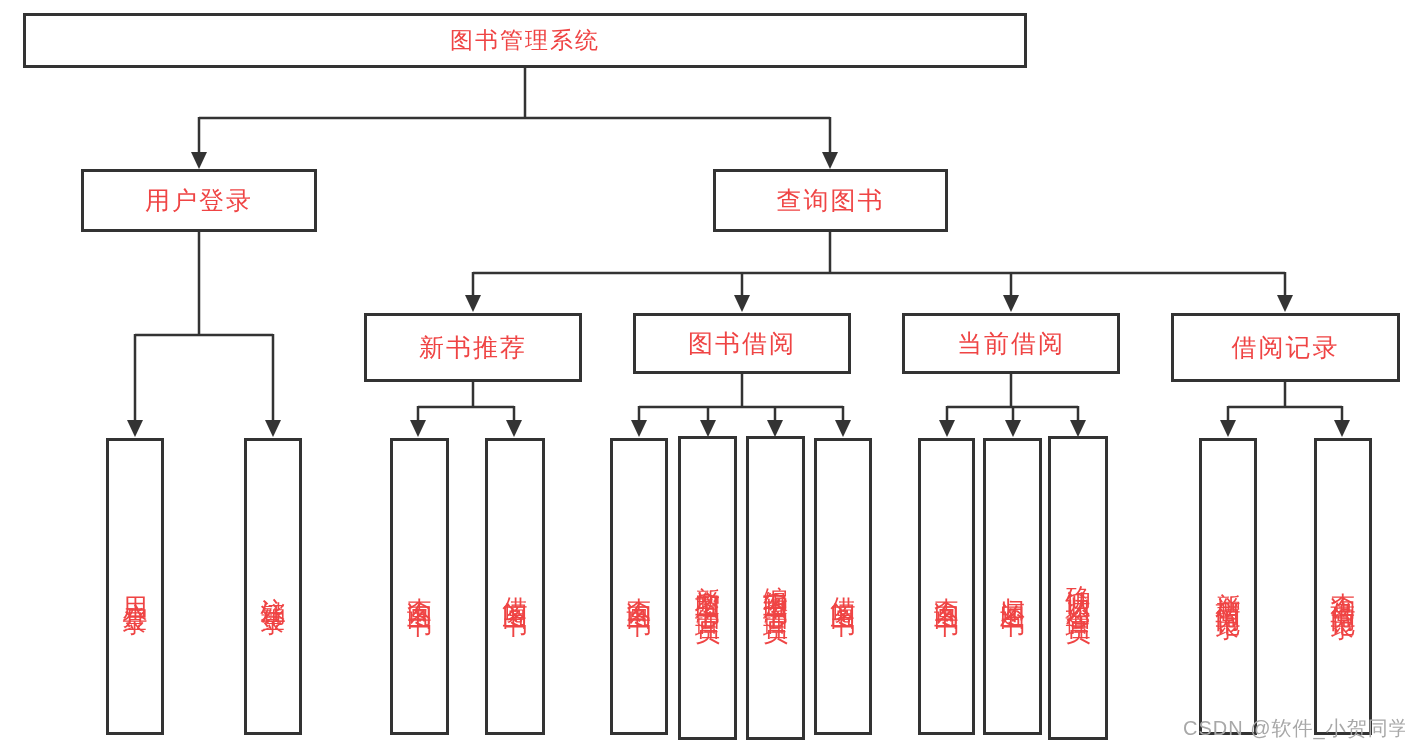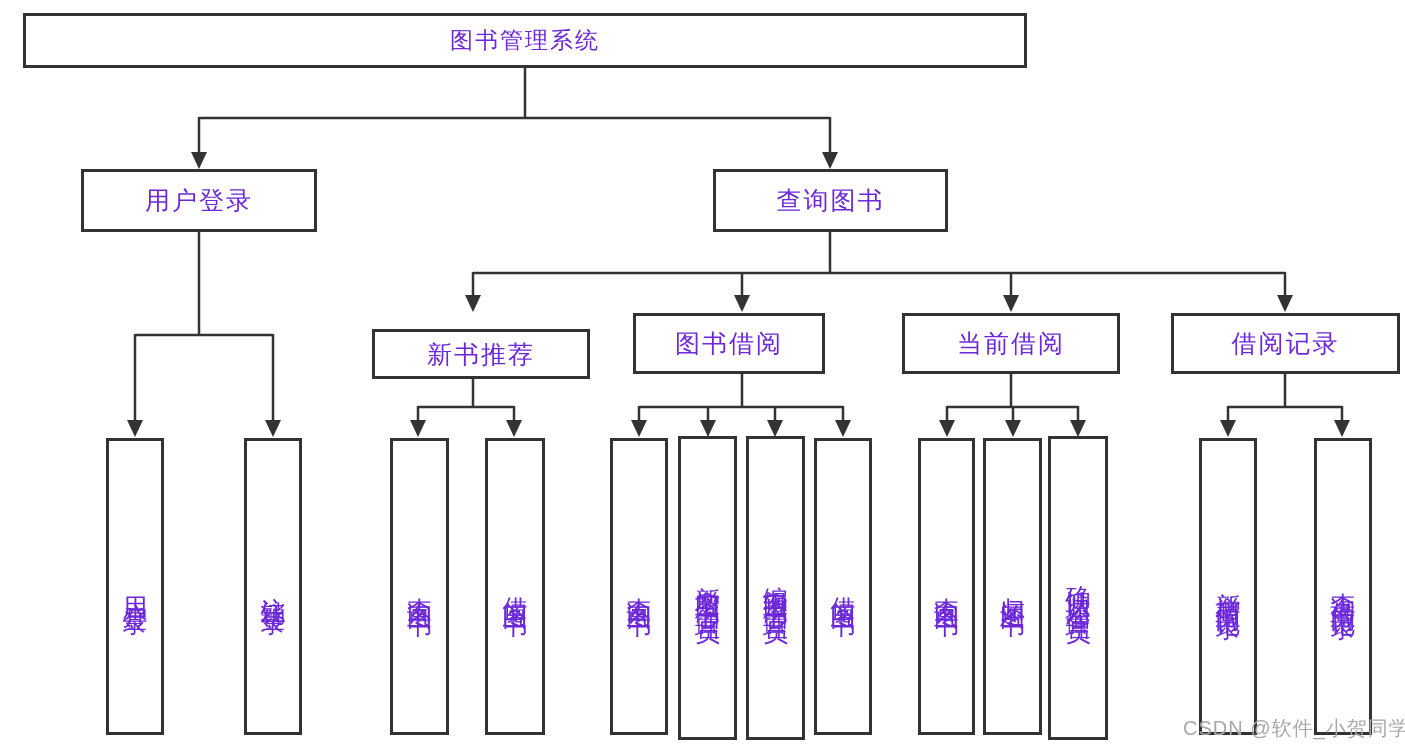--- a/index.html
+++ b/index.html
@@ -21,21 +21,21 @@
     top: 0;
     width: 1405px;
     height: 747px;
     pointer-events: none;
   }
   .box {
     position: absolute;
     box-sizing: border-box;
     background: #ffffff;
     border: 3px solid #333333;
-    color: #6d28d9;
+    color: #ef4444;
     display: flex;
     align-items: center;
     justify-content: center;
     text-align: center;
   }
   .hbox {
     font-size: 25px;
     letter-spacing: 2px;
     white-space: nowrap;
   }
@@ -121,24 +121,24 @@
       <polygon points="1220,420 1236,420 1228,437"></polygon>
       <polygon points="1334,420 1350,420 1342,437"></polygon>
     </g>
   </svg>
 
   <div class="box hbox root" style="left:23px; top:13px; width:1004px; height:55px;">图书管理系统</div>
 
   <div class="box hbox" style="left:81px; top:169px; width:236px; height:63px;">用户登录</div>
   <div class="box hbox" style="left:713px; top:169px; width:235px; height:63px;">查询图书</div>
 
-  <div class="box hbox" style="left:372px; top:313px; width:218px; height:50px;margin-top:16px;">新书推荐</div>
-  <div class="box hbox" style="left:633px; top:313px; width:192px; height:61px;">图书借阅</div>
+  <div class="box hbox" style="left:364px; top:313px; width:218px; height:69px;">新书推荐</div>
+  <div class="box hbox" style="left:633px; top:313px; width:218px; height:61px;">图书借阅</div>
   <div class="box hbox" style="left:902px; top:313px; width:218px; height:61px;font-family:Liberation Serif, serif;">当前借阅</div>
-  <div class="box hbox" style="left:1171px; top:313px; width:229px; height:61px;">借阅记录</div>
+  <div class="box hbox" style="left:1171px; top:313px; width:229px; height:69px;">借阅记录</div>
 
   <div class="box vbox" style="left:106px; top:438px; width:58px; height:297px;">用户登录</div>
   <div class="box vbox" style="left:244px; top:438px; width:58px; height:297px;">注销登录</div>
 
   <div class="box vbox" style="left:390px; top:438px; width:59px; height:297px;">查询图书</div>
   <div class="box vbox" style="left:485px; top:438px; width:60px; height:297px;">借阅图书</div>
 
   <div class="box vbox" style="left:610px; top:438px; width:58px; height:297px;">查询图书</div>
   <div class="box vbox" style="left:678px; top:436px; width:59px; height:304px;">新增图书（管理员）</div>
   <div class="box vbox" style="left:746px; top:436px; width:59px; height:304px;">编辑图书（管理员）</div>

